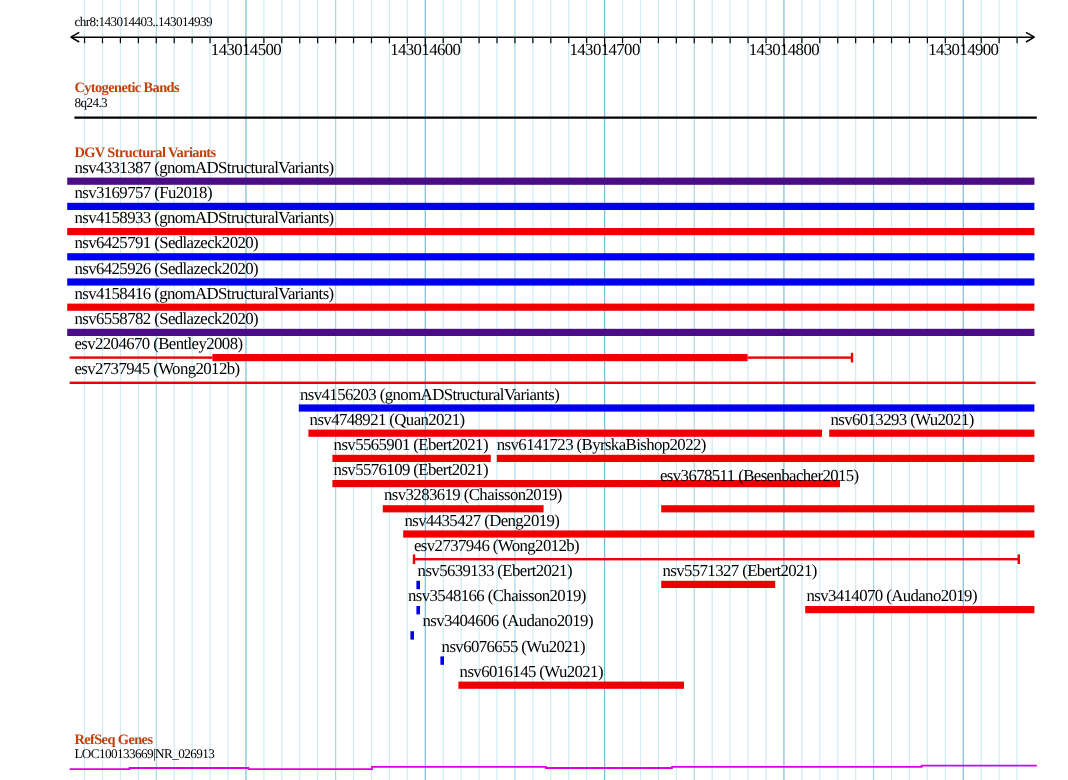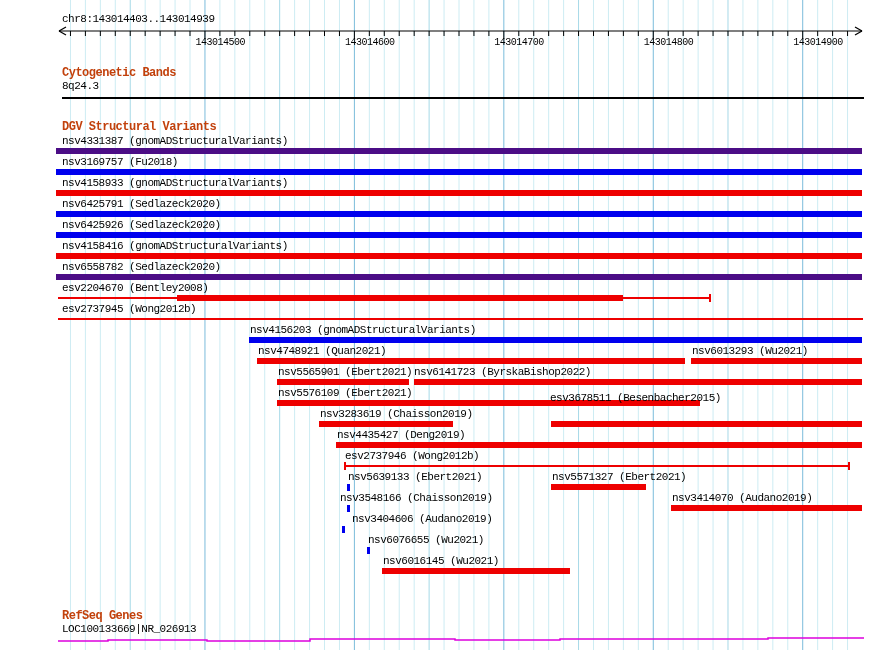--- a/index.html
+++ b/index.html
@@ -1,27 +1,27 @@
 <!DOCTYPE html>
 <html><head>
 <meta charset="utf-8">
 <style>
   html,body{margin:0;padding:0;background:#ffffff;}
   #canvas{position:relative;width:864px;height:650px;overflow:hidden;
-          font-family:Liberation Mono, monospace;background:#fff;}
+          font-family:Liberation Serif, serif;background:#fff;}
   #overlay{position:absolute;left:0;top:0;z-index:1;}
   .heading{position:absolute;z-index:3;font-size:12px;font-weight:bold;color:#c2410c;
            letter-spacing:-0.5px;white-space:pre;line-height:12px;}
   .plain{position:absolute;z-index:3;font-size:11px;color:#000;letter-spacing:-0.5px;
          white-space:pre;line-height:12px;}
-  .vlabel{position:absolute;z-index:3;font-size:11px;color:#000;letter-spacing:-0.5px;
+  .vlabel{position:absolute;z-index:3;font-size:14px;color:#000;letter-spacing:-0.5px;
           white-space:pre;line-height:12px;cursor:pointer;}
   .seg{position:absolute;z-index:2;}
-  .ticklabel{position:absolute;z-index:3;font-size:10px;color:#000;letter-spacing:-0.5px;
-             width:80px;text-align:right;line-height:12px;}
+  .ticklabel{position:absolute;z-index:3;font-size:14px;color:#000;letter-spacing:-0.5px;
+             width:80px;text-align:center;line-height:12px;}
 </style>
 </head>
 <body>
 
 <div id="canvas">
   <svg id="overlay" width="890" height="650">
       <line x1="70.46082089552239" y1="0" x2="70.46082089552239" y2="650" stroke="#cdecf3" stroke-width="1"></line>
       <line x1="85.40485074626865" y1="0" x2="85.40485074626865" y2="650" stroke="#cdecf3" stroke-width="1"></line>
       <line x1="100.34888059701493" y1="0" x2="100.34888059701493" y2="650" stroke="#cdecf3" stroke-width="1"></line>
       <line x1="115.29291044776119" y1="0" x2="115.29291044776119" y2="650" stroke="#cdecf3" stroke-width="1"></line>

